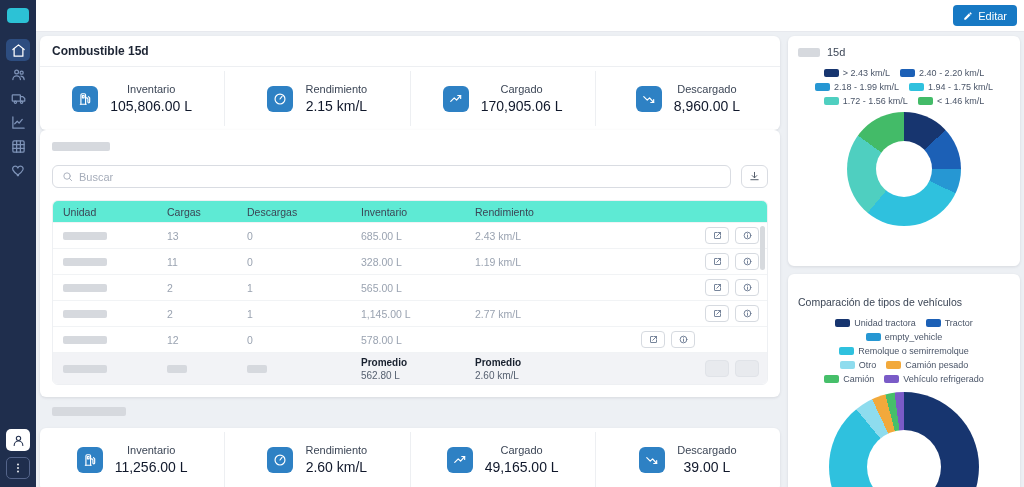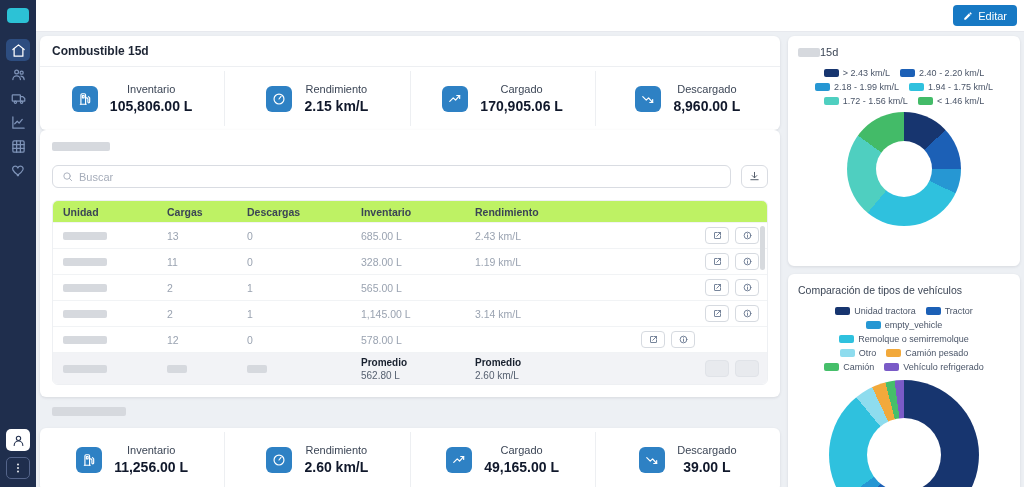--- a/index.html
+++ b/index.html
@@ -36,52 +36,52 @@
   .card-title{padding:8px 12px;font-size:12px;font-weight:bold;color:#1c2433;border-bottom:1px solid #edeff2}
 
   
   .kpi-row{display:flex;padding:4px 0}
   .kpi{flex:1;display:flex;align-items:center;justify-content:center;gap:12px;padding:12px 4px;border-left:1px solid #edeff2}
   .kpi:first-child{border-left:0}
   .kpi-icon{width:26px;height:26px;border-radius:6px;background:#2e81c4;color:#fff;display:flex;align-items:center;justify-content:center;flex:none}
   .kpi-icon svg{width:14px;height:14px}
   .kpi-text{display:flex;flex-direction:column;align-items:center}
   .kpi-label{font-size:11px;color:#3c4656;margin-bottom:3px}
-  .kpi-value{font-size:14px;font-weight:bold;color:#10182b}
+  .kpi-value{font-size:14px;font-weight:normal;color:#10182b}
 
   
   .units-card{padding:8px 12px 12px}
   .redacted{background:#d6d9de;border-radius:2px;display:inline-block}
   .title-redacted{width:58px;height:9px;margin:4px 0 10px}
   .search-row{display:flex;gap:10px;margin-bottom:12px}
   .table-search{flex:1}
   .dl-btn{width:27px;height:23px;border:1px solid #d9dce2;border-radius:6px;background:#fff;color:#46505e;display:flex;align-items:center;justify-content:center;cursor:pointer}
   .dl-btn svg{width:11px;height:11px}
   .table{border:1px solid #eef0f3;border-radius:6px;position:relative;overflow:hidden}
   .trow{display:grid;grid-template-columns:104px 80px 114px 114px 1fr 64px;align-items:center;padding:0 8px 0 10px;border-bottom:1px solid #f1f3f5;min-height:26px;font-size:10.5px;color:#9aa3b1}
-  .thead{background:#bef264;min-height:22px;color:#3b4555;font-weight:bold}
+  .thead{background:#5eead4;min-height:22px;color:#3b4555;font-weight:normal}
   .unit-redacted{width:44px;height:8px}
   .num-redacted{width:20px;height:8px}
   .actions{display:flex;gap:6px;justify-content:flex-end}
   .ibtn{width:24px;height:17px;border:1px solid #d6dae0;border-radius:4px;background:#fff;color:#5a6b85;display:flex;align-items:center;justify-content:center;cursor:pointer;padding:0}
   .ibtn svg{width:9px;height:9px}
   .tfoot{background:#f2f3f6;border-bottom:0;min-height:31px}
   .avg{display:flex;flex-direction:column;line-height:1.3}
   .avg b{font-size:10px;color:#18202e}
   .avg span{font-size:10px;color:#566070}
   .ibtn.disabled{background:#e8eaee;border-color:#e0e3e8;color:#b6bcc6}
   .scroll-thumb{position:absolute;right:2px;top:25px;width:5px;height:44px;border-radius:3px;background:#d7dade;cursor:pointer}
   .section-redacted{width:74px;height:9px;margin:10px 0 8px 12px}
 
   
   .chart-card{padding:8px 10px}
   .chart-card.first{min-height:230px}
-  .chart-head{display:flex;align-items:center;gap:0;font-size:11px;color:#3c4656;margin:2px 0 10px}
+  .chart-head{display:flex;align-items:center;gap:7px;font-size:11px;color:#3c4656;margin:2px 0 10px}
   .head-redacted{width:22px;height:9px}
-  .chart-head2{font-size:10.5px;color:#3c4656;margin:2px 0 10px}
+  .chart-head2{font-size:10.5px;color:#3c4656;margin:14px 0 10px}
   .legend{display:flex;flex-wrap:wrap;justify-content:center;column-gap:10px;row-gap:4px;margin:0 auto 6px}
   .legend.l1{width:192px}
   .legend.l2{width:170px}
   .litem{display:flex;align-items:center;gap:4px;font-size:9px;color:#4a5568;cursor:pointer;white-space:nowrap}
   .swatch{width:15px;height:8px;border-radius:2px;flex:none}
   .donut{width:114px;height:114px;border-radius:50%;margin:6px auto 8px;position:relative}
   .donut .hole{position:absolute;inset:29px;background:#fff;border-radius:50%}
   .donut.big{width:150px;height:150px;margin:8px auto 0}
   .donut.big .hole{inset:38px}
 </style>
@@ -317,21 +317,21 @@
                 </svg>
               </button>
           </div>
         </div>
 
         <div class="trow">
           <div><span class="redacted unit-redacted"></span></div>
           <div>2</div>
           <div>1</div>
           <div>1,145.00 L</div>
-          <div>3.14 km/L</div>
+          <div>2.77 km/L</div>
           <div class="actions">
             <button class="ibtn">
                 <svg viewBox="0 0 24 24" fill="none" stroke="currentColor" stroke-width="2.2" stroke-linecap="round" stroke-linejoin="round">
                   <path d="M14 4h6v6"></path>
                   <path d="M10 14 20 4"></path>
                   <path d="M20 13v6a1 1 0 0 1-1 1H5a1 1 0 0 1-1-1V5a1 1 0 0 1 1-1h6"></path>
                 </svg>
               </button>
             <button class="ibtn">
                 <svg viewBox="0 0 24 24" fill="none" stroke="currentColor" stroke-width="2.2" stroke-linecap="round">

